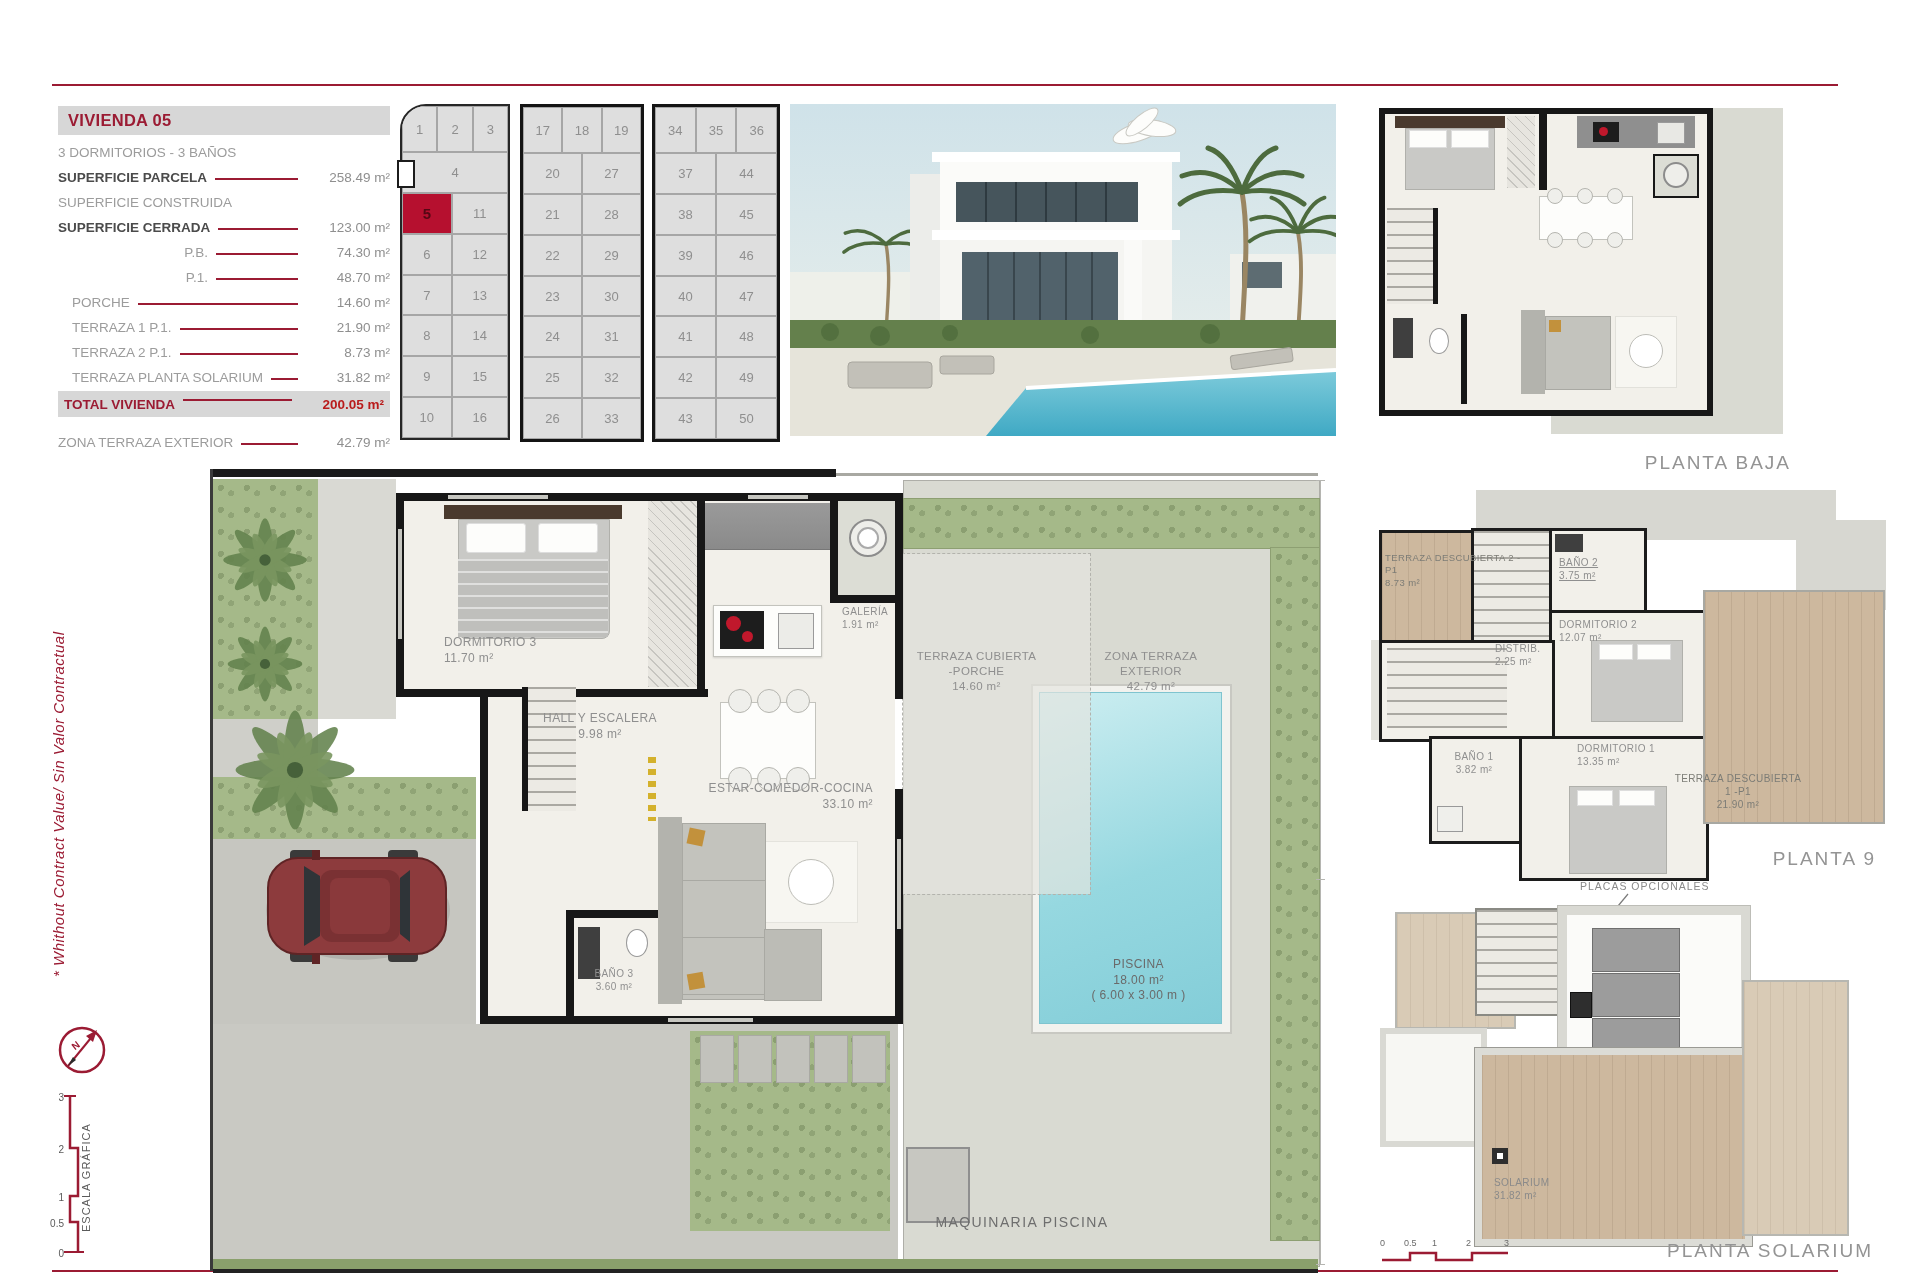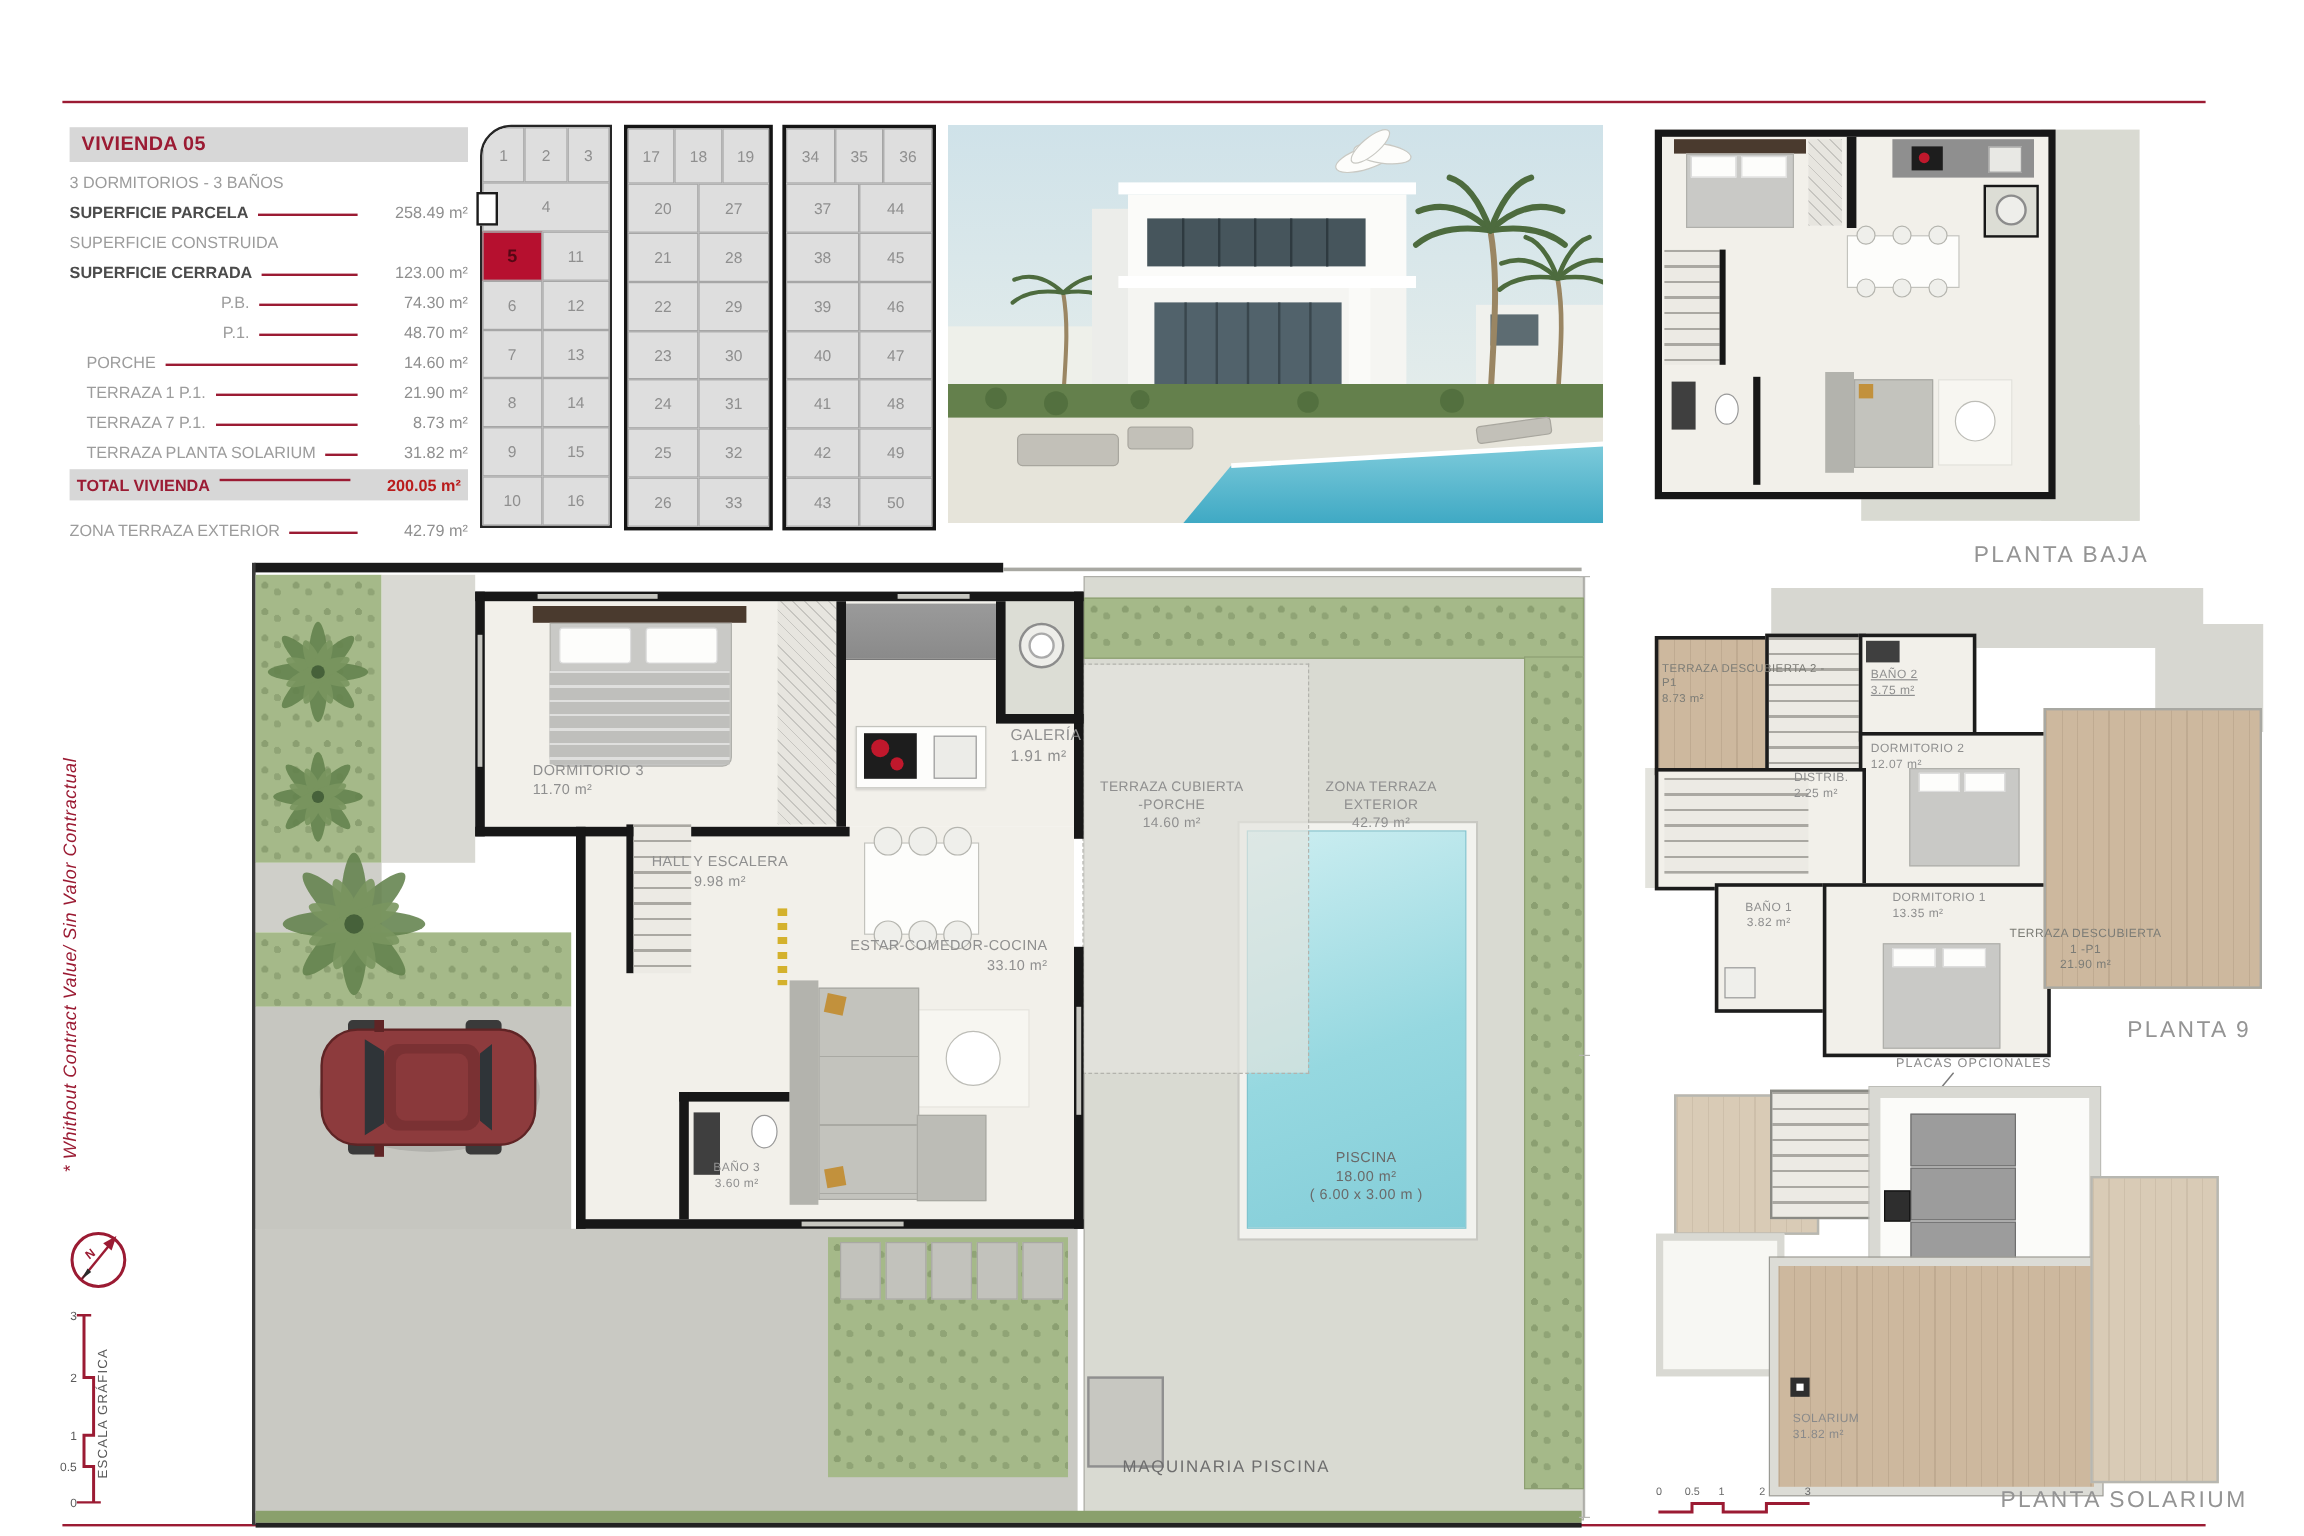--- a/index.html
+++ b/index.html
@@ -125,21 +125,21 @@
           <span class="lbl">PORCHE</span>
           <span class="leader"></span>
           <span class="val">14.60 m²</span>
         </div>
         <div class="irow pad">
           <span class="lbl">TERRAZA 1 P.1.</span>
           <span class="leader"></span>
           <span class="val">21.90 m²</span>
         </div>
         <div class="irow pad">
-          <span class="lbl">TERRAZA 7 P.1.</span>
+          <span class="lbl">TERRAZA 2 P.1.</span>
           <span class="leader"></span>
           <span class="val">8.73 m²</span>
         </div>
         <div class="irow pad">
           <span class="lbl">TERRAZA PLANTA SOLARIUM</span>
           <span class="leader"></span>
           <span class="val">31.82 m²</span>
         </div>
       </div>
     <div class="irow total">
@@ -521,21 +521,21 @@
       <span>11.70 m²</span>
     </div>
     <div class="rl c" style="left:328px;top:252px;width:128px;">
       <span>HALL Y ESCALERA</span>
       <span>9.98 m²</span>
     </div>
     <div class="rl r" style="left:500px;top:322px;width:165px;">
       <span>ESTAR-COMEDOR-COCINA</span>
       <span>33.10 m²</span>
     </div>
-    <div class="rl" style="left:634px;top:146px;width:70px;font-size:13px;">
+    <div class="rl" style="left:634px;top:146px;width:70px;font-size:10px;">
       <span>GALERÍA</span>
       <span>1.91 m²</span>
     </div>
     <div class="rl c s" style="left:368px;top:508px;width:76px;">
       <span>BAÑO 3</span>
       <span>3.60 m²</span>
     </div>
     <div class="rl c" style="left:706px;top:190px;width:125px;font-size:11.5px;">
       <span>TERRAZA CUBIERTA -PORCHE</span>
       <span>14.60 m²</span>

